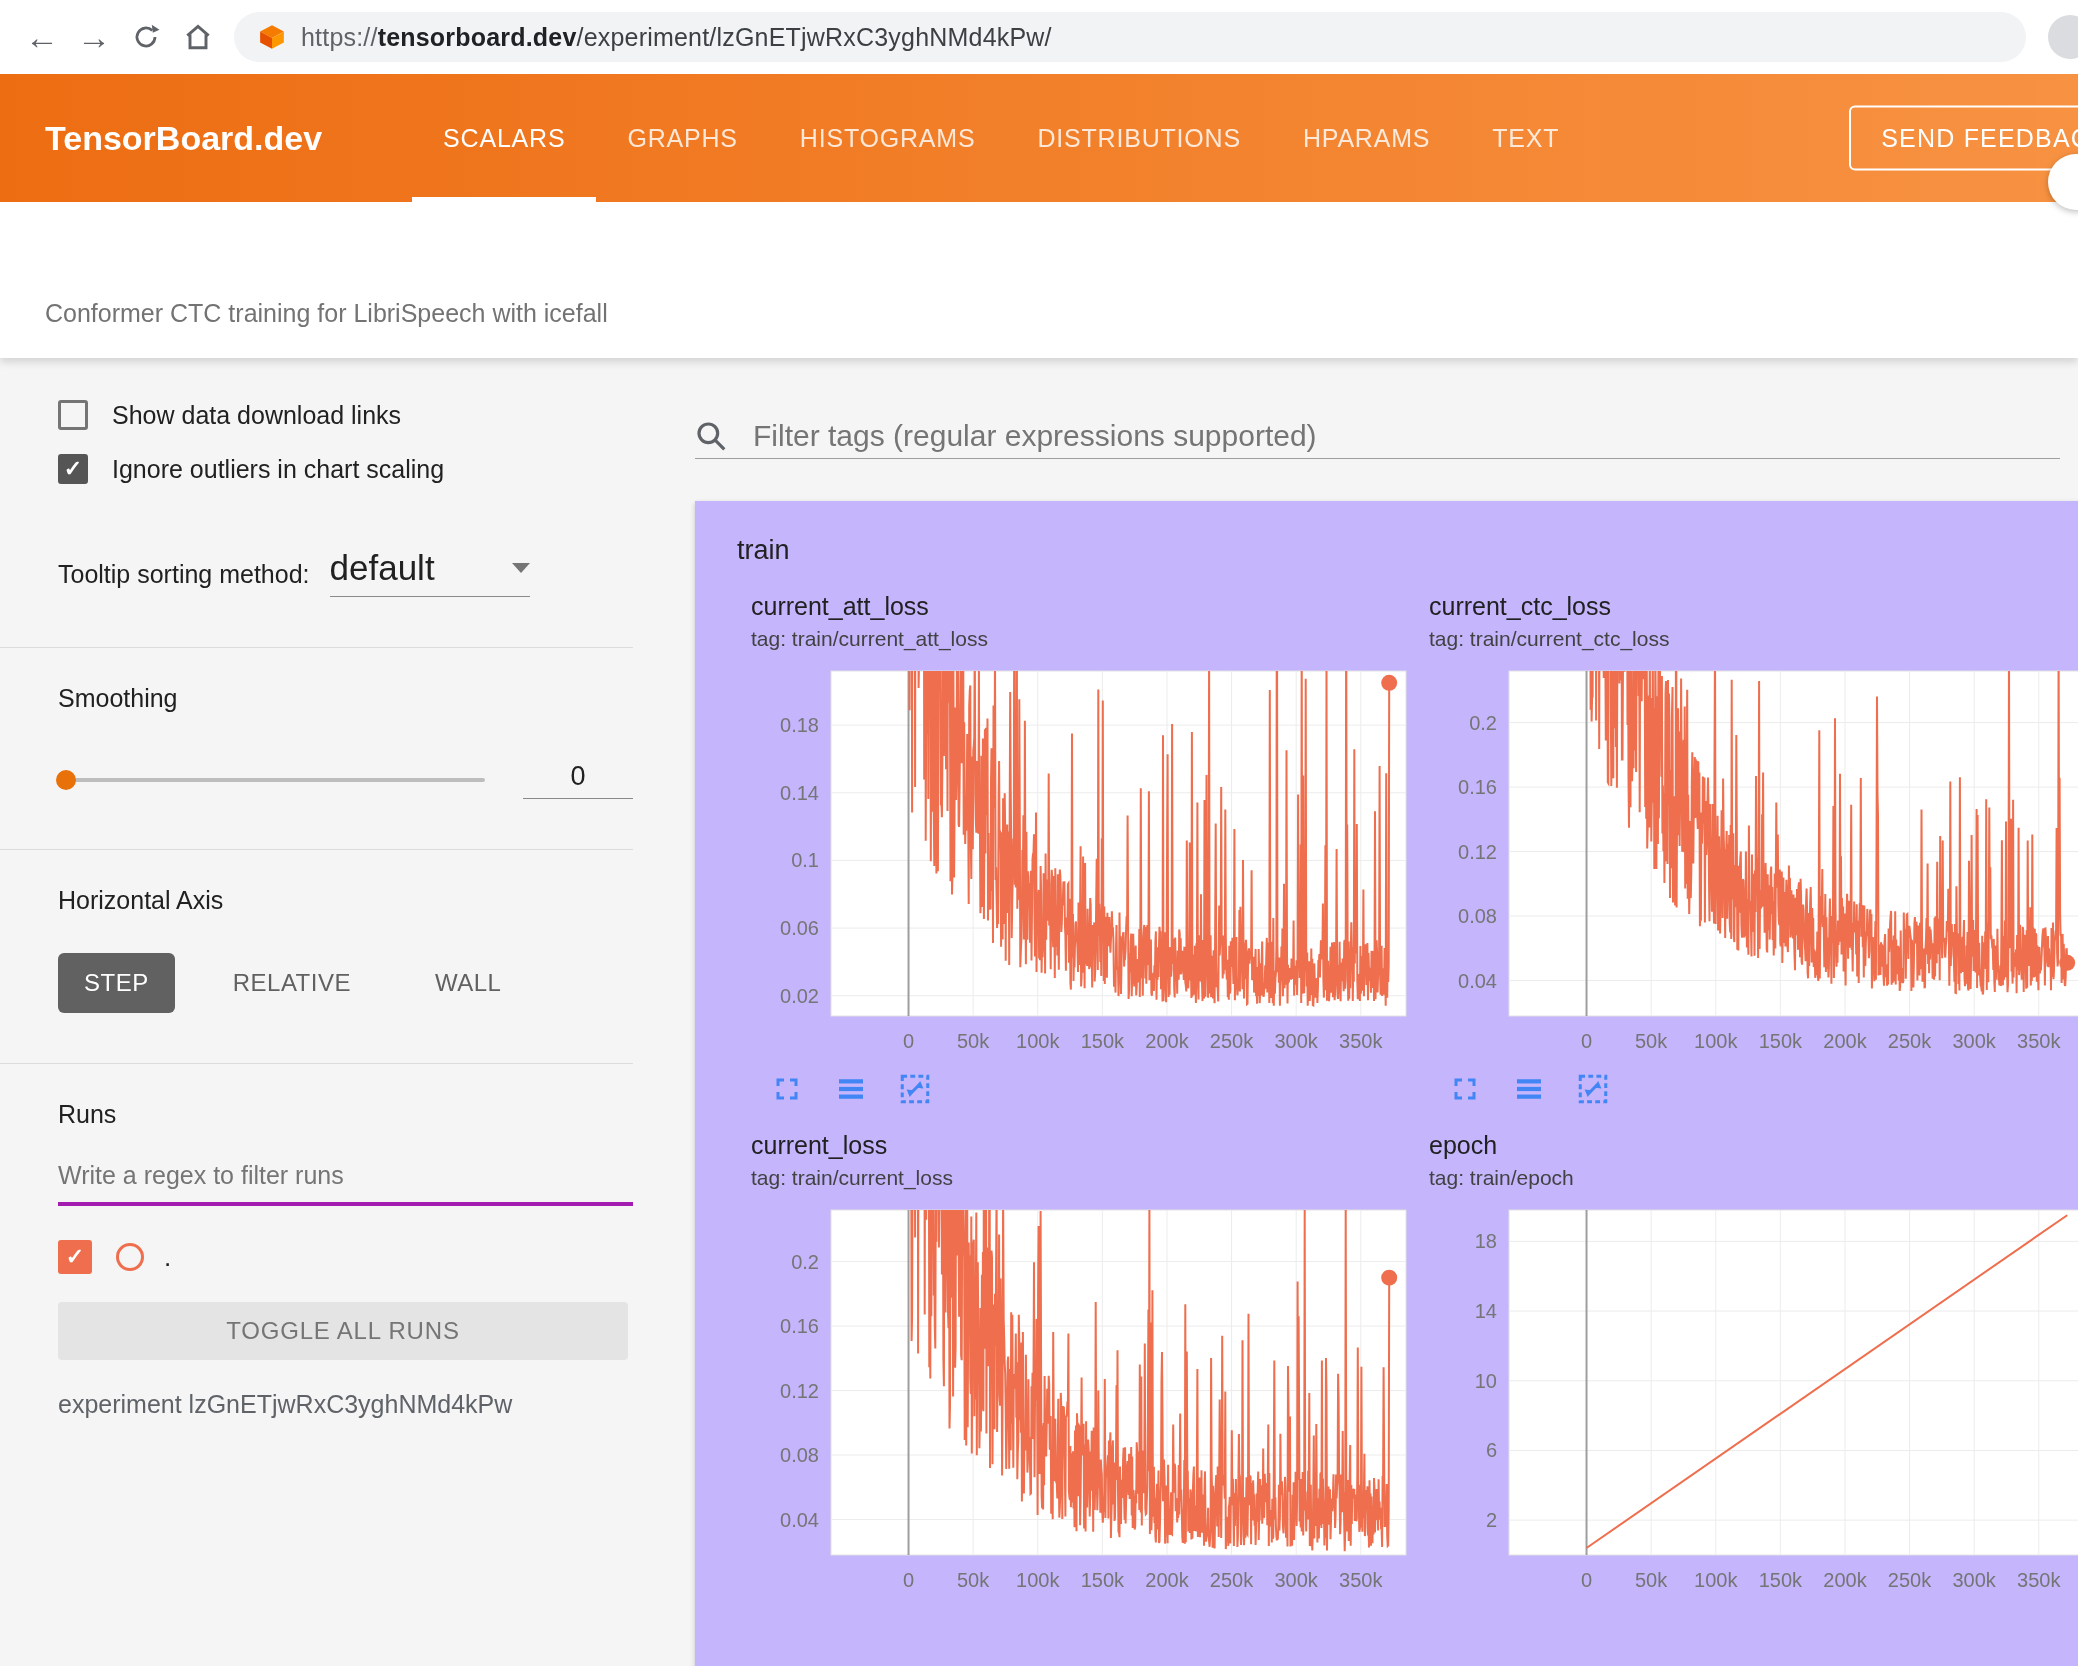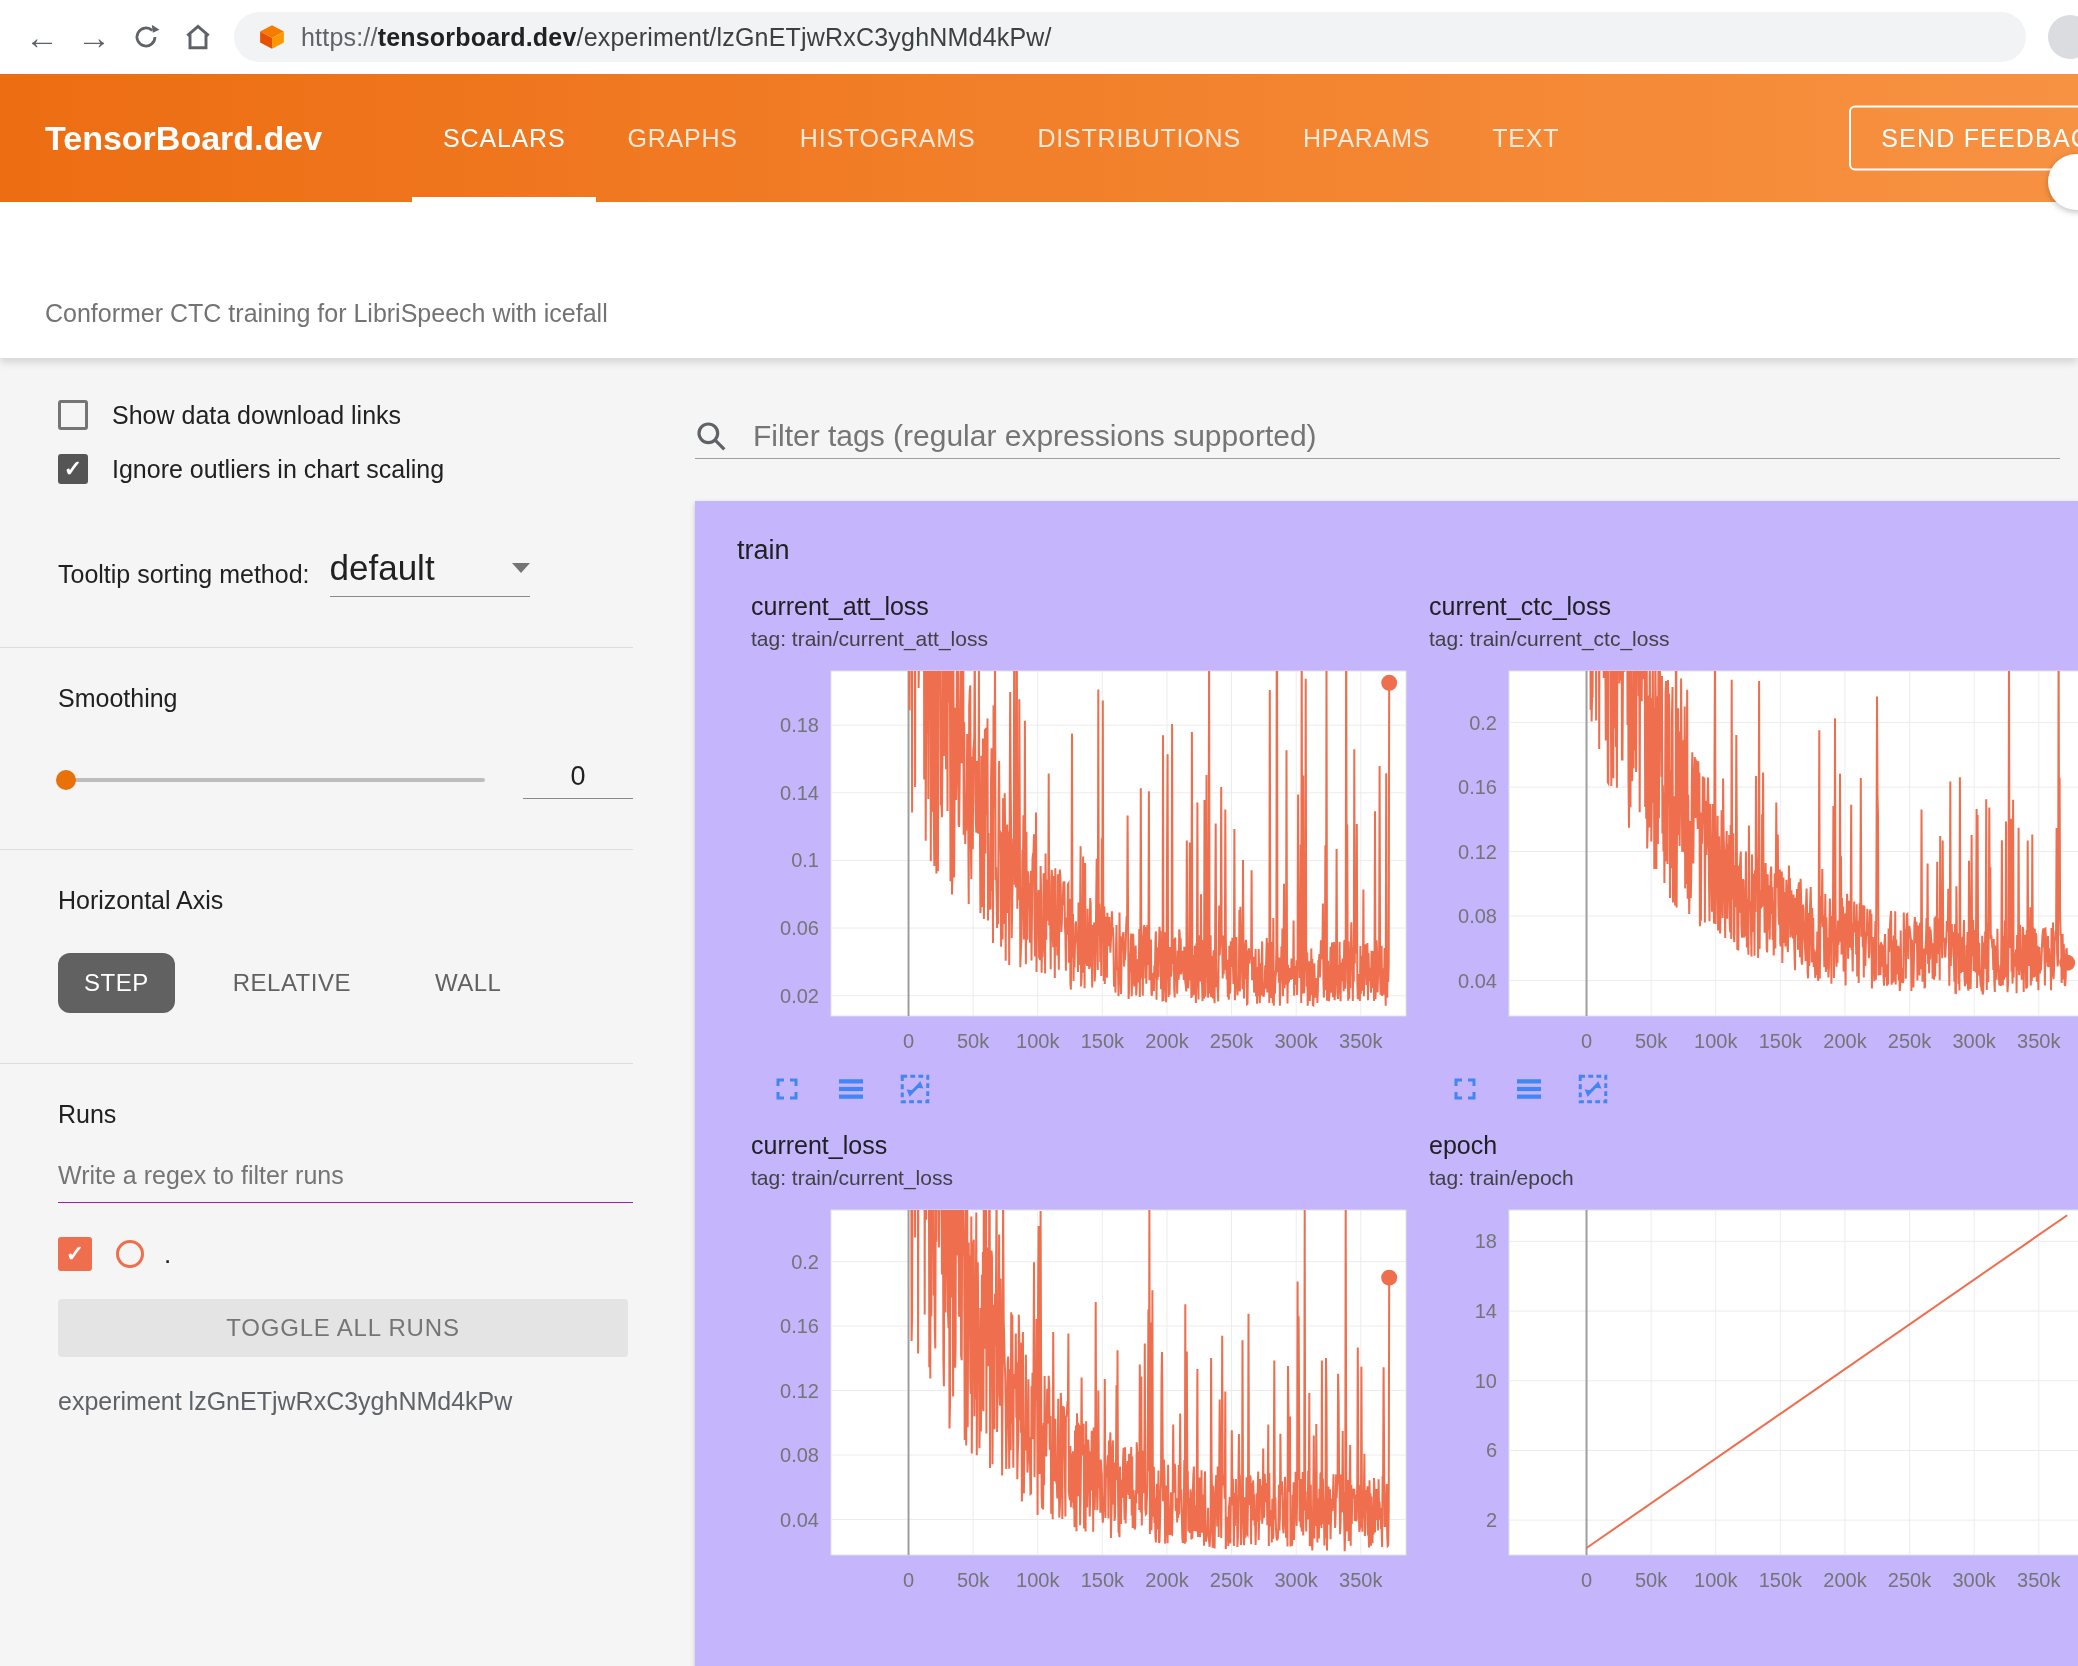--- a/index.html
+++ b/index.html
@@ -107,26 +107,26 @@
   }
   .slider-value{
     width:110px; margin-left:38px; border:none; border-bottom:1px solid #8a8a8a;
     background:transparent; font-family:inherit; font-size:27px; color:#212121;
     text-align:center; padding:0 0 6px 0; outline:none;
   }
 
   .axis-buttons{ display:flex; align-items:center; margin-top:38px; }
   .axis-btn{
     font-size:24px; letter-spacing:.5px; color:#616161; padding:16px 26px;
-    border-radius:12px; cursor:pointer; margin-right:32px; white-space:nowrap;
+    border-radius:6px; cursor:pointer; margin-right:32px; white-space:nowrap;
   }
   .axis-btn.active{ background:#616161; color:#fff; }
 
   .runs-filter{
-    width:575px; margin-top:32px; border:none; border-bottom:1px solid #a21caf;
+    width:575px; margin-top:32px; border:none; border-bottom:4px solid #a21caf;
     background:transparent; font-family:inherit; font-size:25px; color:#212121;
     padding:0 0 12px 0; outline:none;
   }
   .runs-filter::placeholder{ color:#757575; }
 
   .run-row{ display:flex; align-items:center; margin-top:34px; }
   .run-swatch{
     width:28px; height:28px; border:3px solid #ee6e4d; border-radius:50%;
     margin-left:24px; flex:none;
   }

